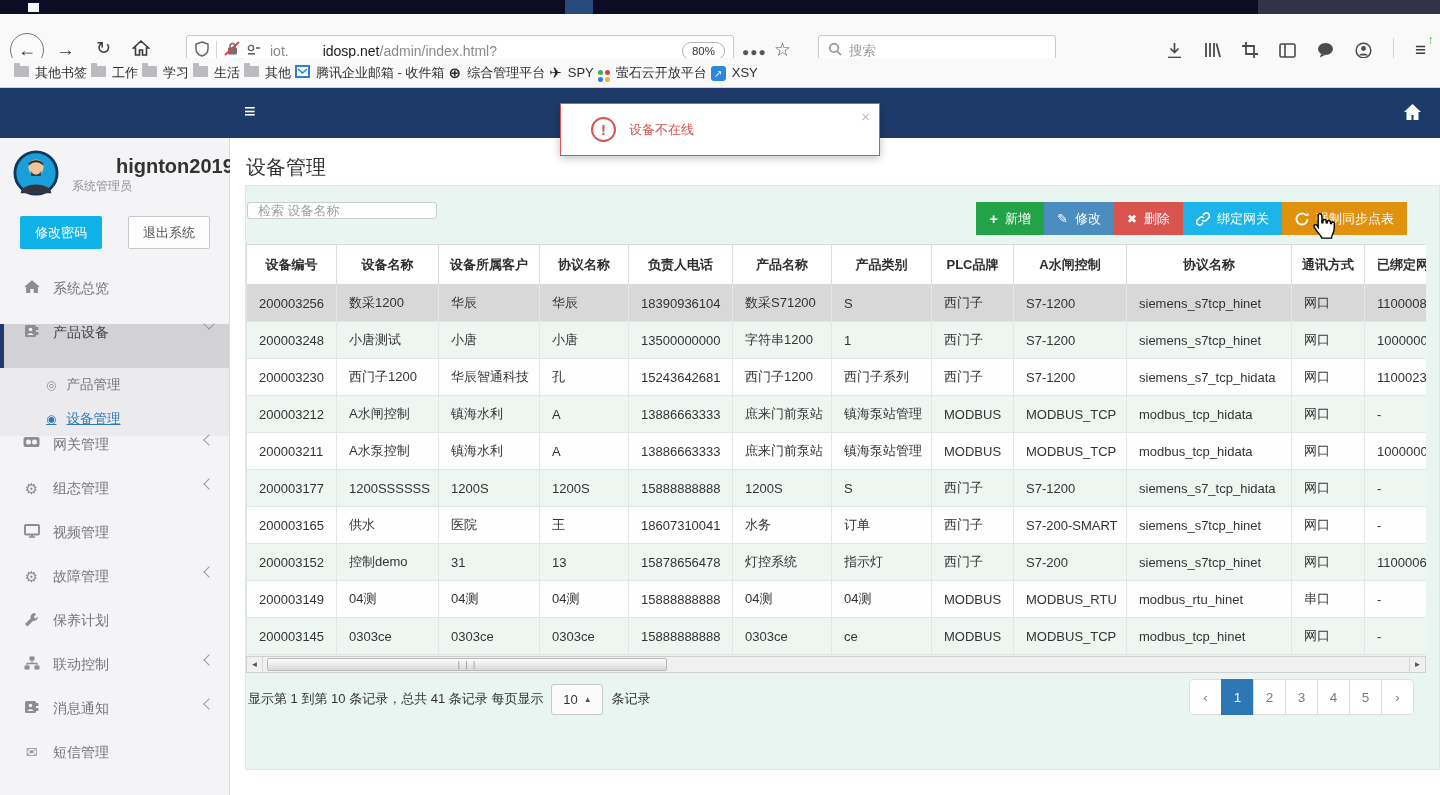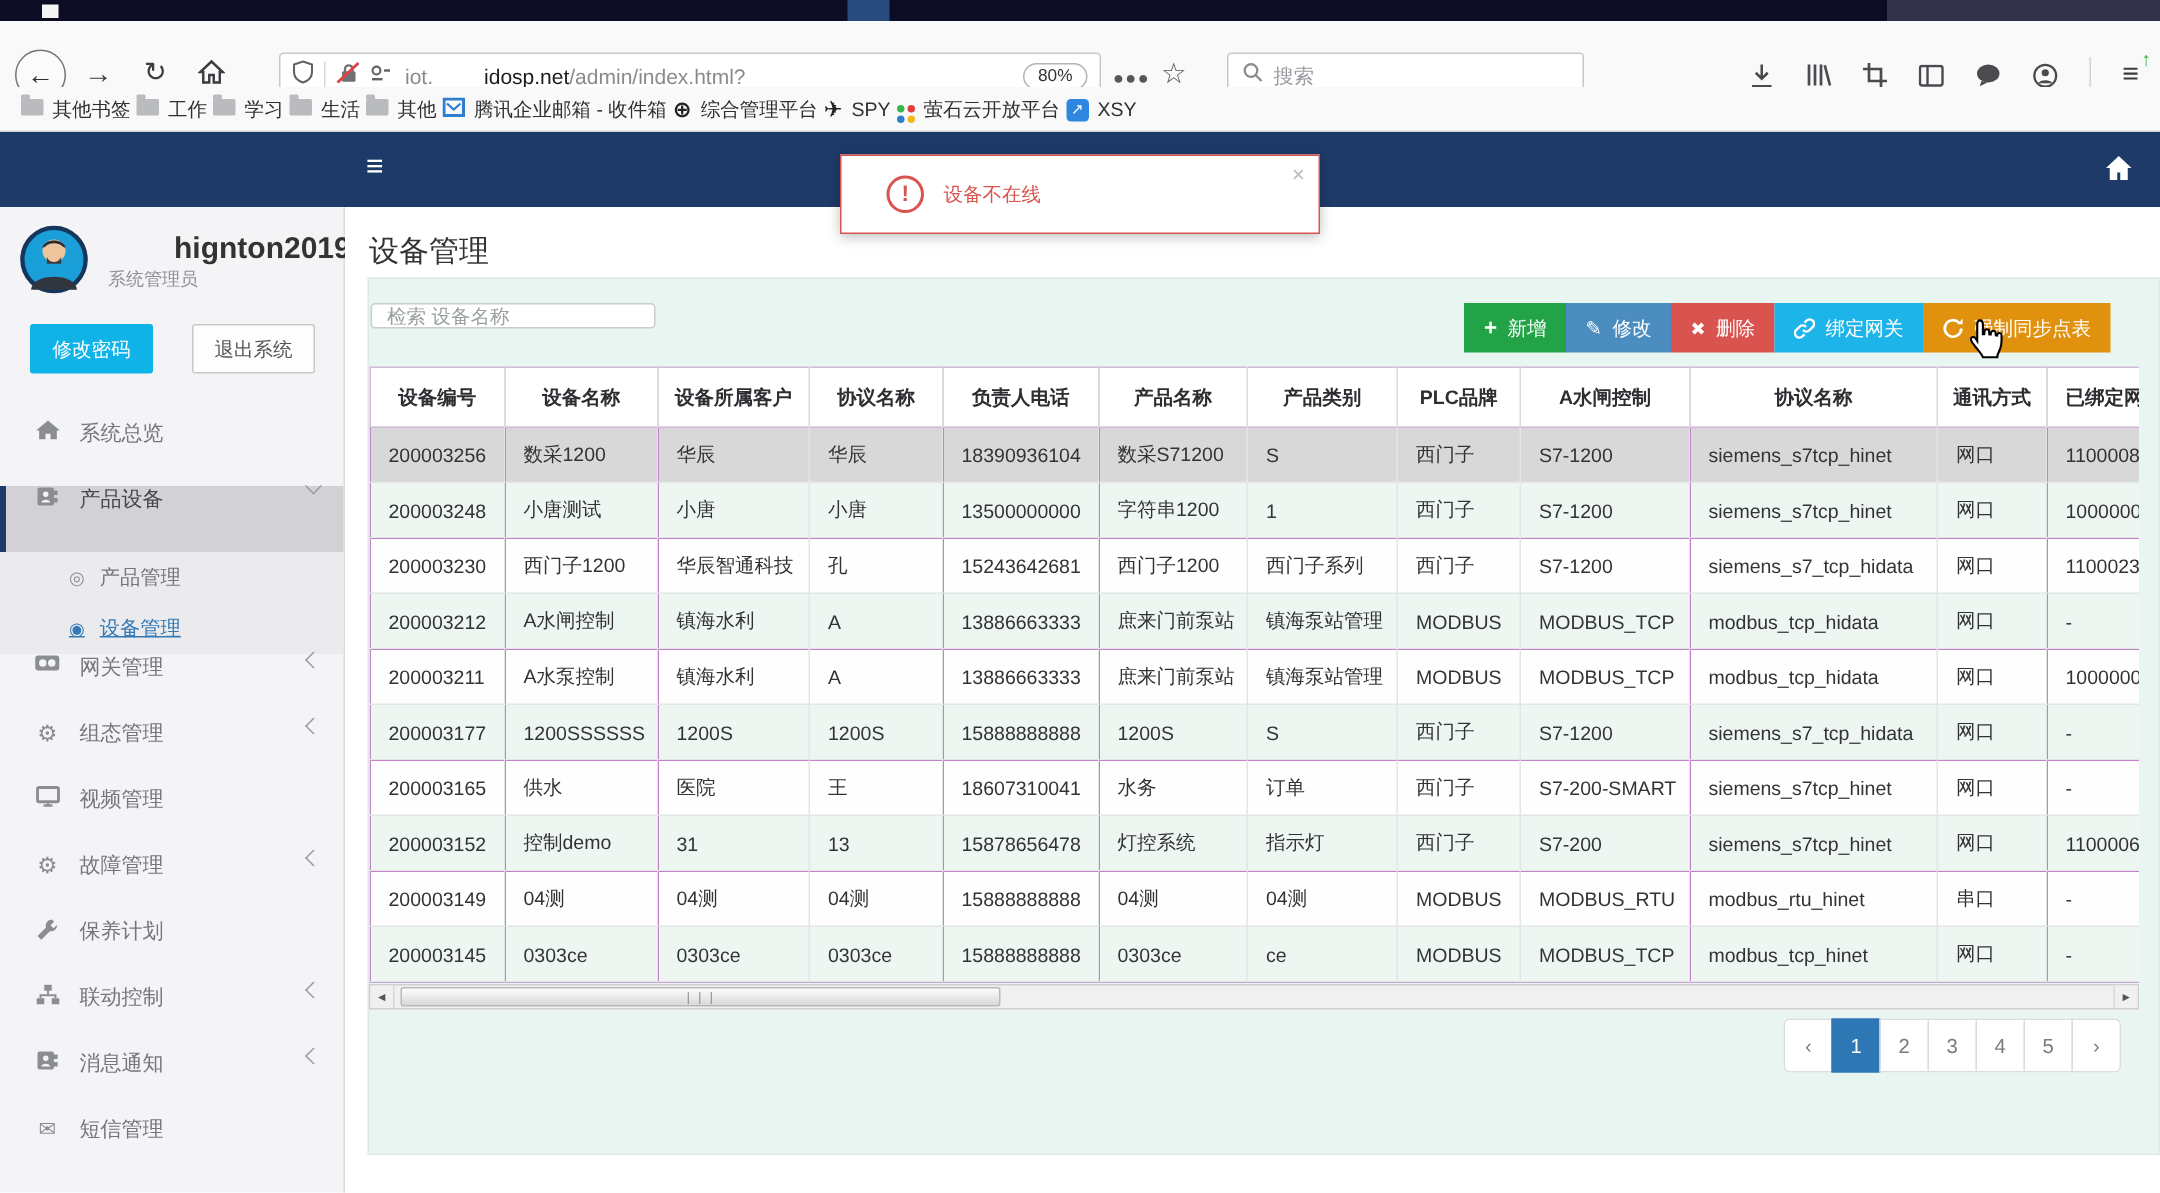--- a/index.html
+++ b/index.html
@@ -70,21 +70,21 @@
 
   #content { position:absolute; left:230px; top:50px; width:1210px; height:657px; background:#fff; }
   #page-title { position:absolute; left:16px; top:16px; font-size:20px; color:#333; }
   #panel { position:absolute; left:15px; top:47px; width:1195px; height:585px; background:#e9f5f1; border:1px solid #dfe8e4; }
   #dev-search { position:absolute; left:1px; top:16px; width:190px; height:17px; background:#fff; border:1px solid #c9cdcc; border-radius:3px; font-size:13px; color:#333; padding:0 10px; font-family:inherit; }
   #dev-search::placeholder { color:#9aa0a0; }
   #action-bar { position:absolute; right:32px; top:16px; display:flex; }
   .act-btn { height:33px; border:none; color:#fff; font-size:13px; display:flex; align-items:center; gap:7px; padding:0 13px; font-family:inherit; }
   .act-btn .bi { font-size:13px; line-height:1; display:flex; }
 
-  #tablewrap { position:absolute; left:0; top:58px; width:1180px; overflow:hidden; background:#a21caf; }
+  #tablewrap { position:absolute; left:0; top:58px; width:1180px; overflow:hidden; background:#f0abfc; }
   table { border-collapse:collapse; table-layout:fixed; width:1268px; }
   th { height:40px; font-size:13px; color:#2e2e32; background:#fff; border:1px solid #d9dddb; font-weight:bold; text-align:center; }
   th:last-child { text-align:left; padding-left:12px; }
   td { height:37px; font-size:13px; color:#333; border:1px solid #e2e6e4; padding-left:12px; white-space:nowrap; overflow:hidden; background:#fdfefd; }
   tr.stripe td { background:#eef6f2; }
   tr.selected td { background:#d8d8d8; }
 
   #hscroll { position:absolute; left:0; top:470px; width:1180px; height:17px; background:#f0f0f0; border:1px solid #cfcfcf; }
   .sc-arrow { position:absolute; top:0; width:16px; height:15px; display:flex; align-items:center; justify-content:center; font-size:8px; color:#555; background:#f0f0f0; }
   #sc-left { left:0; border-right:1px solid #d8d8d8; }
@@ -596,20 +596,28 @@
             </tbody>
         </table>
       </div>
 
       <div id="hscroll">
         <span class="sc-arrow" id="sc-left">◄</span>
         <span id="sc-thumb">❘❘❘</span>
         <span class="sc-arrow" id="sc-right">►</span>
       </div>
 
+      <div id="pg-info">
+        <span>显示第 1 到第 10 条记录，总共 41 条记录 每页显示</span>
+        <span id="pagesize">
+            <span>10</span>
+            <span class="up">▲</span>
+          </span>
+        <span>条记录</span>
+      </div>
       <div id="pager">
           <span class="pg">‹</span>
           <span class="pg active">1</span>
           <span class="pg">2</span>
           <span class="pg">3</span>
           <span class="pg">4</span>
           <span class="pg">5</span>
           <span class="pg">›</span>
         </div>
     </div>

